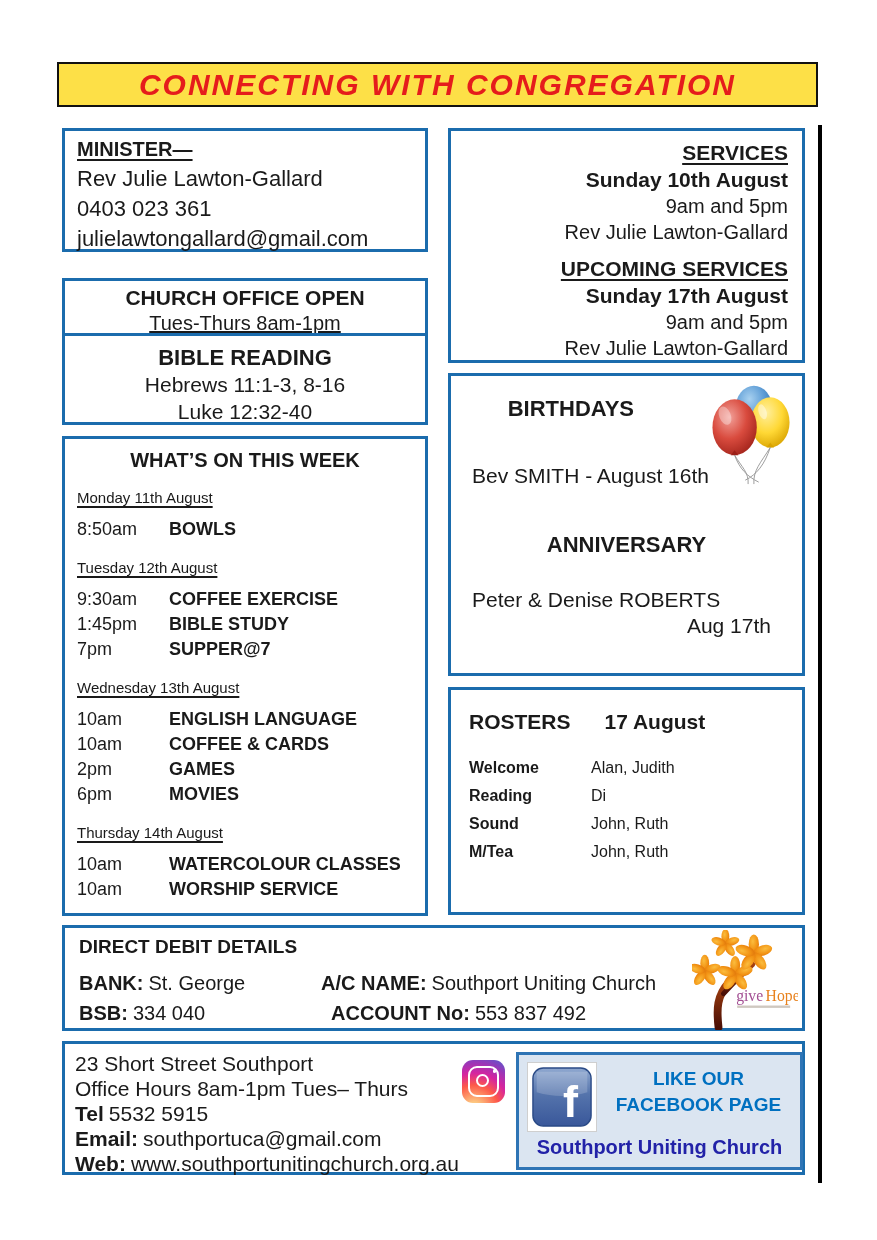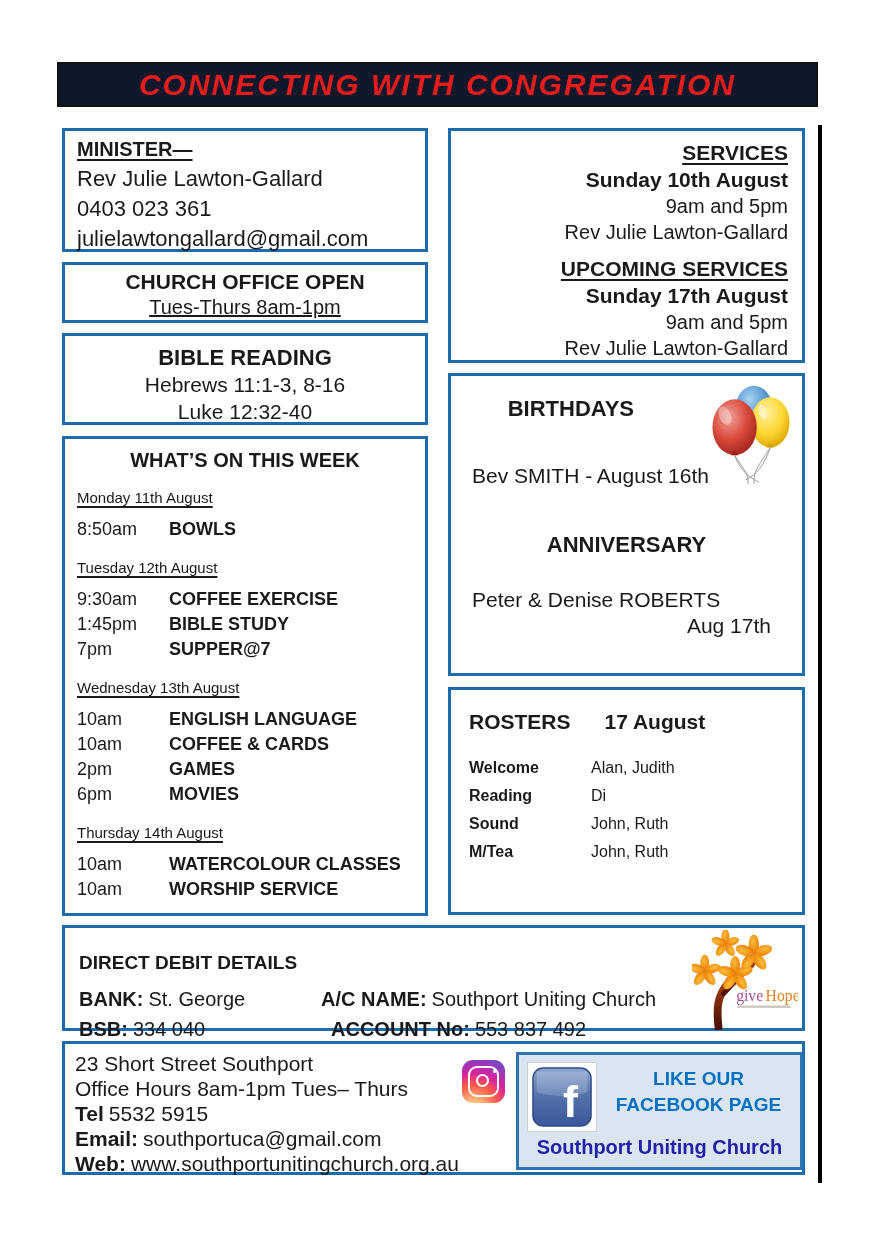--- a/index.html
+++ b/index.html
@@ -10,38 +10,38 @@
     --fb-border:#2e74b5;
     --fb-bg:#dbe5f1;
   }
   *{box-sizing:border-box;margin:0;padding:0;}
   html,body{background:#fff;}
   body{font-family:"Liberation Sans","DejaVu Sans",sans-serif;color:#1a1a1a;}
   .page{position:relative;width:877px;height:1240px;background:#fff;overflow:hidden;}
 
   
   .banner{position:absolute;left:57px;top:62px;width:761px;height:45px;
-    background:#0f172a;border:2px solid #111;display:flex;align-items:center;justify-content:center;}
+    background:#fde047;border:2px solid #111;display:flex;align-items:center;justify-content:center;}
   .banner span{font-size:30px;font-weight:bold;font-style:italic;color:var(--red);letter-spacing:2px;}
 
   
   .vline{position:absolute;left:818px;top:125px;width:4px;height:1058px;background:#000;}
 
   
   .box{position:absolute;border:3px solid var(--blue);background:#fff;}
 
   .u{text-decoration:underline;text-decoration-thickness:2px;text-underline-offset:3px;}
 
   
   .minister-box{left:62px;top:128px;width:366px;height:124px;padding:7px 12px;}
   .minister-box .h{font-size:20px;font-weight:bold;margin-bottom:3px;}
   .minister-box .line{font-size:22px;line-height:30px;}
 
   
-  .office-box{left:62px;top:262px;width:366px;height:61px;text-align:center;padding-top:4px;}
+  .office-box{left:62px;top:278px;width:366px;height:61px;text-align:center;padding-top:4px;}
   .office-box .h{font-size:21px;font-weight:bold;line-height:26px;}
   .office-box .s{font-size:20px;line-height:25px;text-decoration:underline;}
 
   
   .bible-box{left:62px;top:333px;width:366px;height:92px;text-align:center;padding-top:8px;}
   .bible-box .h{font-size:22px;font-weight:bold;line-height:27px;}
   .bible-box .s{font-size:21px;line-height:27px;}
 
   
   .whatson-box{left:62px;top:436px;width:366px;height:480px;padding:10px 12px;}
@@ -70,21 +70,21 @@
 
   
   .rosters-box{left:448px;top:687px;width:357px;height:228px;padding:20px 18px;}
   .rosters-head{font-size:21px;font-weight:bold;}
   .rosters-head .rd{margin-left:34px;}
   .r-rows{margin-top:20px;}
   .r-row{display:flex;font-size:16px;line-height:28px;}
   .r-role{width:122px;flex:none;font-weight:bold;}
 
   
-  .debit-box{left:62px;top:925px;width:743px;height:106px;padding:24px 14px;}
+  .debit-box{left:62px;top:925px;width:743px;height:106px;padding:8px 14px;}
   .debit-box .h{font-size:19px;font-weight:bold;margin-bottom:10px;}
   .dd-row{display:flex;font-size:20px;line-height:30px;}
   .dd-c1{width:242px;flex:none;}
   .dd-ind{padding-left:10px;}
   .dd-row b{margin-right:5px;}
   .givehope{position:absolute;right:4px;top:2px;width:106px;height:100px;}
 
   
   .footer-box{left:62px;top:1041px;width:743px;height:134px;padding:7px 10px;}
   .footer-box .fl{font-size:21px;line-height:25px;}

